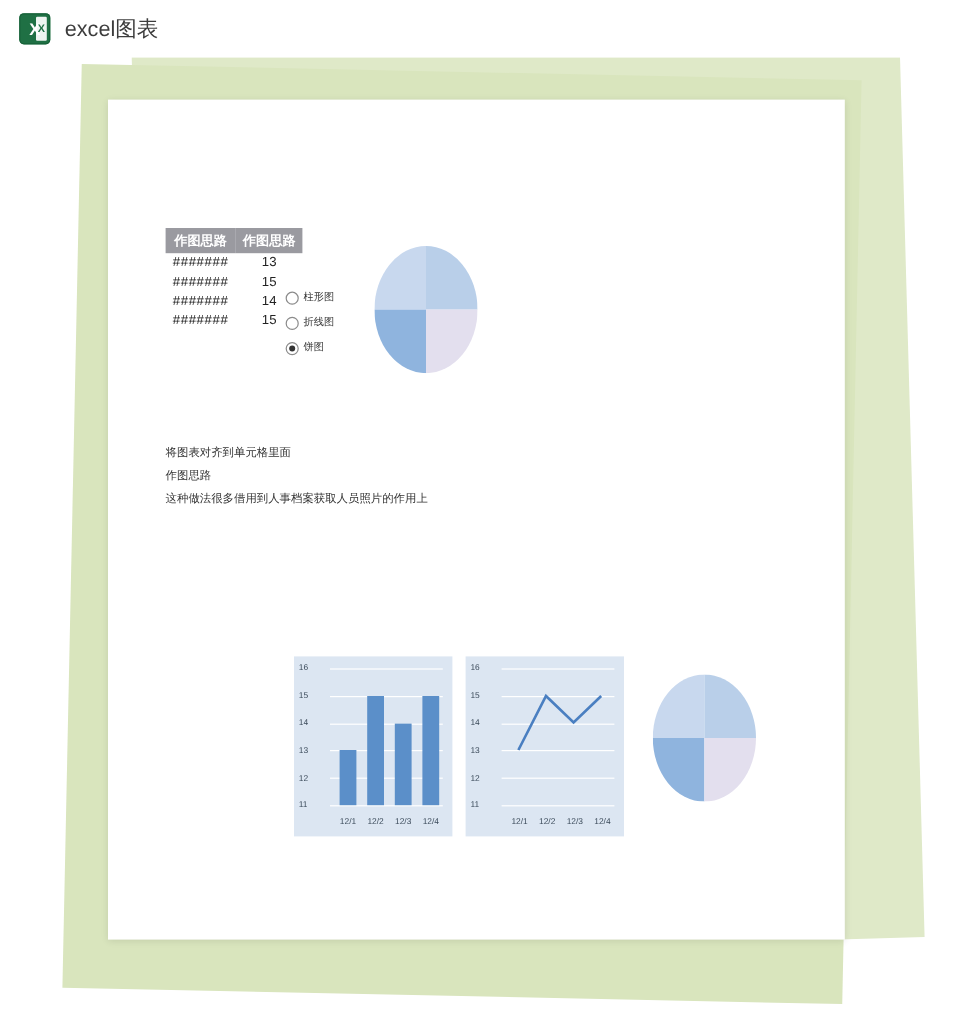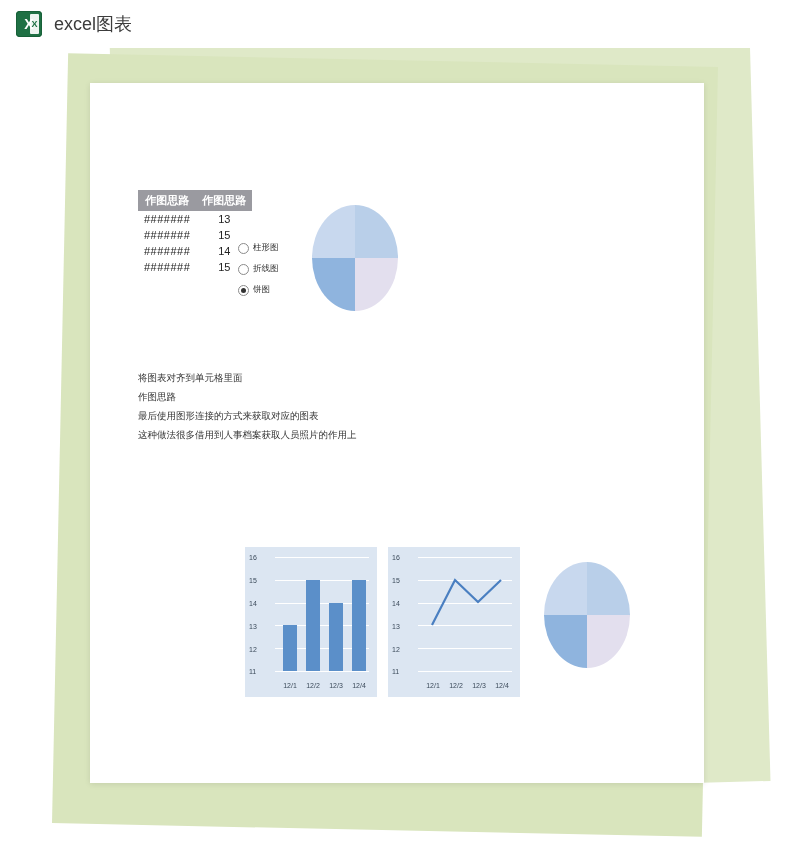--- a/index.html
+++ b/index.html
@@ -318,21 +318,20 @@
   <div id="pie-main">
     <div class="pie-quad q-tl" style="background:#c8d8ee"></div>
     <div class="pie-quad q-tr" style="background:#b9cfe9"></div>
     <div class="pie-quad q-bl" style="background:#8fb4de"></div>
     <div class="pie-quad q-br" style="background:#e3dfee"></div>
   </div>
 
   <div id="notes">
     <div>将图表对齐到单元格里面</div>
     <div>作图思路</div>
-    <div>最后使用图形连接的方式来获取对应的图表</div>
     <div>这种做法很多借用到人事档案获取人员照片的作用上</div>
   </div>
 
   <div class="chart-box" id="bar-chart-box">
     <div class="plot-area">
       <div class="grid-line" style="top:0%"></div>
       <div class="grid-line" style="top:20%"></div>
       <div class="grid-line" style="top:40%"></div>
       <div class="grid-line" style="top:60%"></div>
       <div class="grid-line" style="top:80%"></div>

